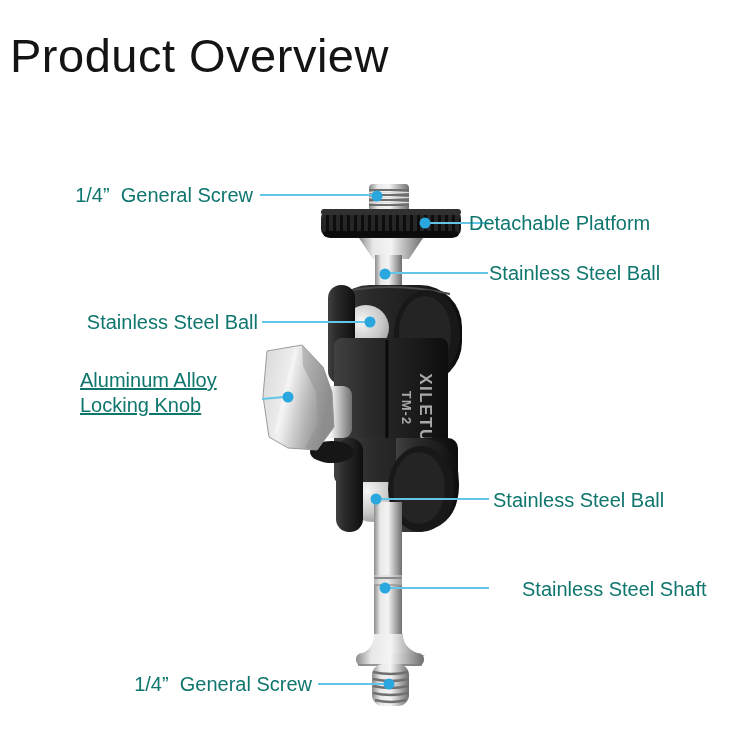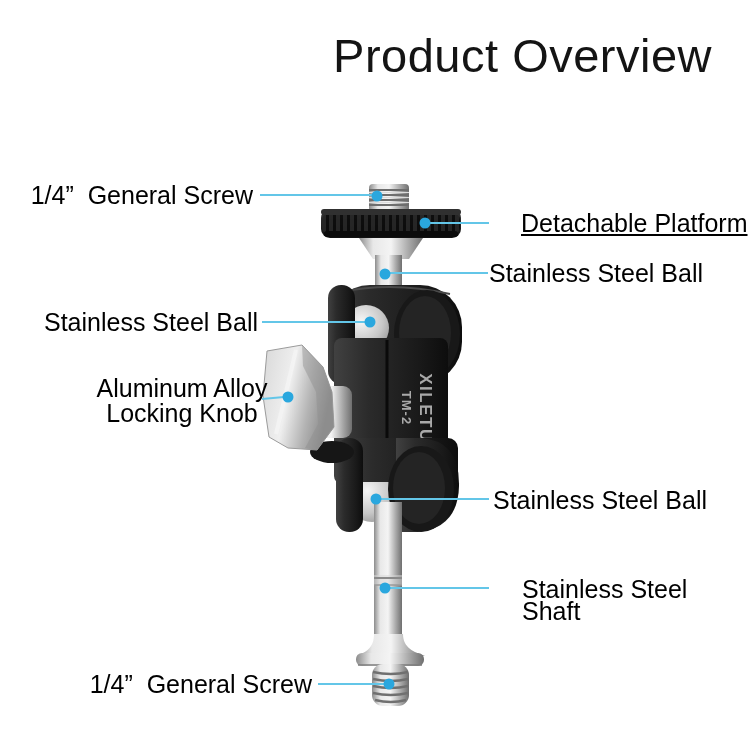--- a/index.html
+++ b/index.html
@@ -3,34 +3,34 @@
 <meta charset="utf-8">
 <style>
   html,body { margin:0; padding:0; }
   body {
     width:750px; height:750px; position:relative; overflow:hidden;
     background:#ffffff;
     font-family:"Liberation Sans", sans-serif;
   }
   .stage { position:absolute; left:0; top:0; width:750px; height:750px; }
   .title {
-    position:absolute; left:16px; top:28px; width:696px;
-    text-align:right; font-size:47px; font-weight:500;
+    position:absolute; left:10px; top:28px; width:696px;
+    text-align:left; font-size:47px; font-weight:500;
     color:#141414; letter-spacing:0.5px;
   }
   .callout {
-    position:absolute; font-size:25px; color:#000000;
+    position:absolute; font-size:20px; color:#0f766e;
     white-space:pre-wrap; line-height:22px;
   }
   #co-general-screw-top   { top:184px; right:497px; text-align:right; }
-  #co-detachable-platform { top:212px; left:521px;text-decoration:underline; }
+  #co-detachable-platform { top:212px; left:469px; }
   #co-ss-ball-top         { top:262px; left:489px; }
   #co-ss-ball-left        { top:311px; right:492px; text-align:right; }
-  #co-locking-knob        { top:376px; left:80px; width:204px; text-align:center;
-                            line-height:25px; white-space:pre-line; }
+  #co-locking-knob        { top:368px; left:80px; width:204px; 
+                            line-height:25px; white-space:pre-line;text-decoration:underline; }
   #co-ss-ball-bottom      { top:489px; left:493px; }
   #co-ss-shaft            { top:578px; left:493px;margin-left:29px; }
   #co-general-screw-bottom{ top:673px; right:438px; text-align:right; }
   svg { position:absolute; left:0; top:0; }
 </style>
 </head>
 <body>
 
 <div class="stage">
 

